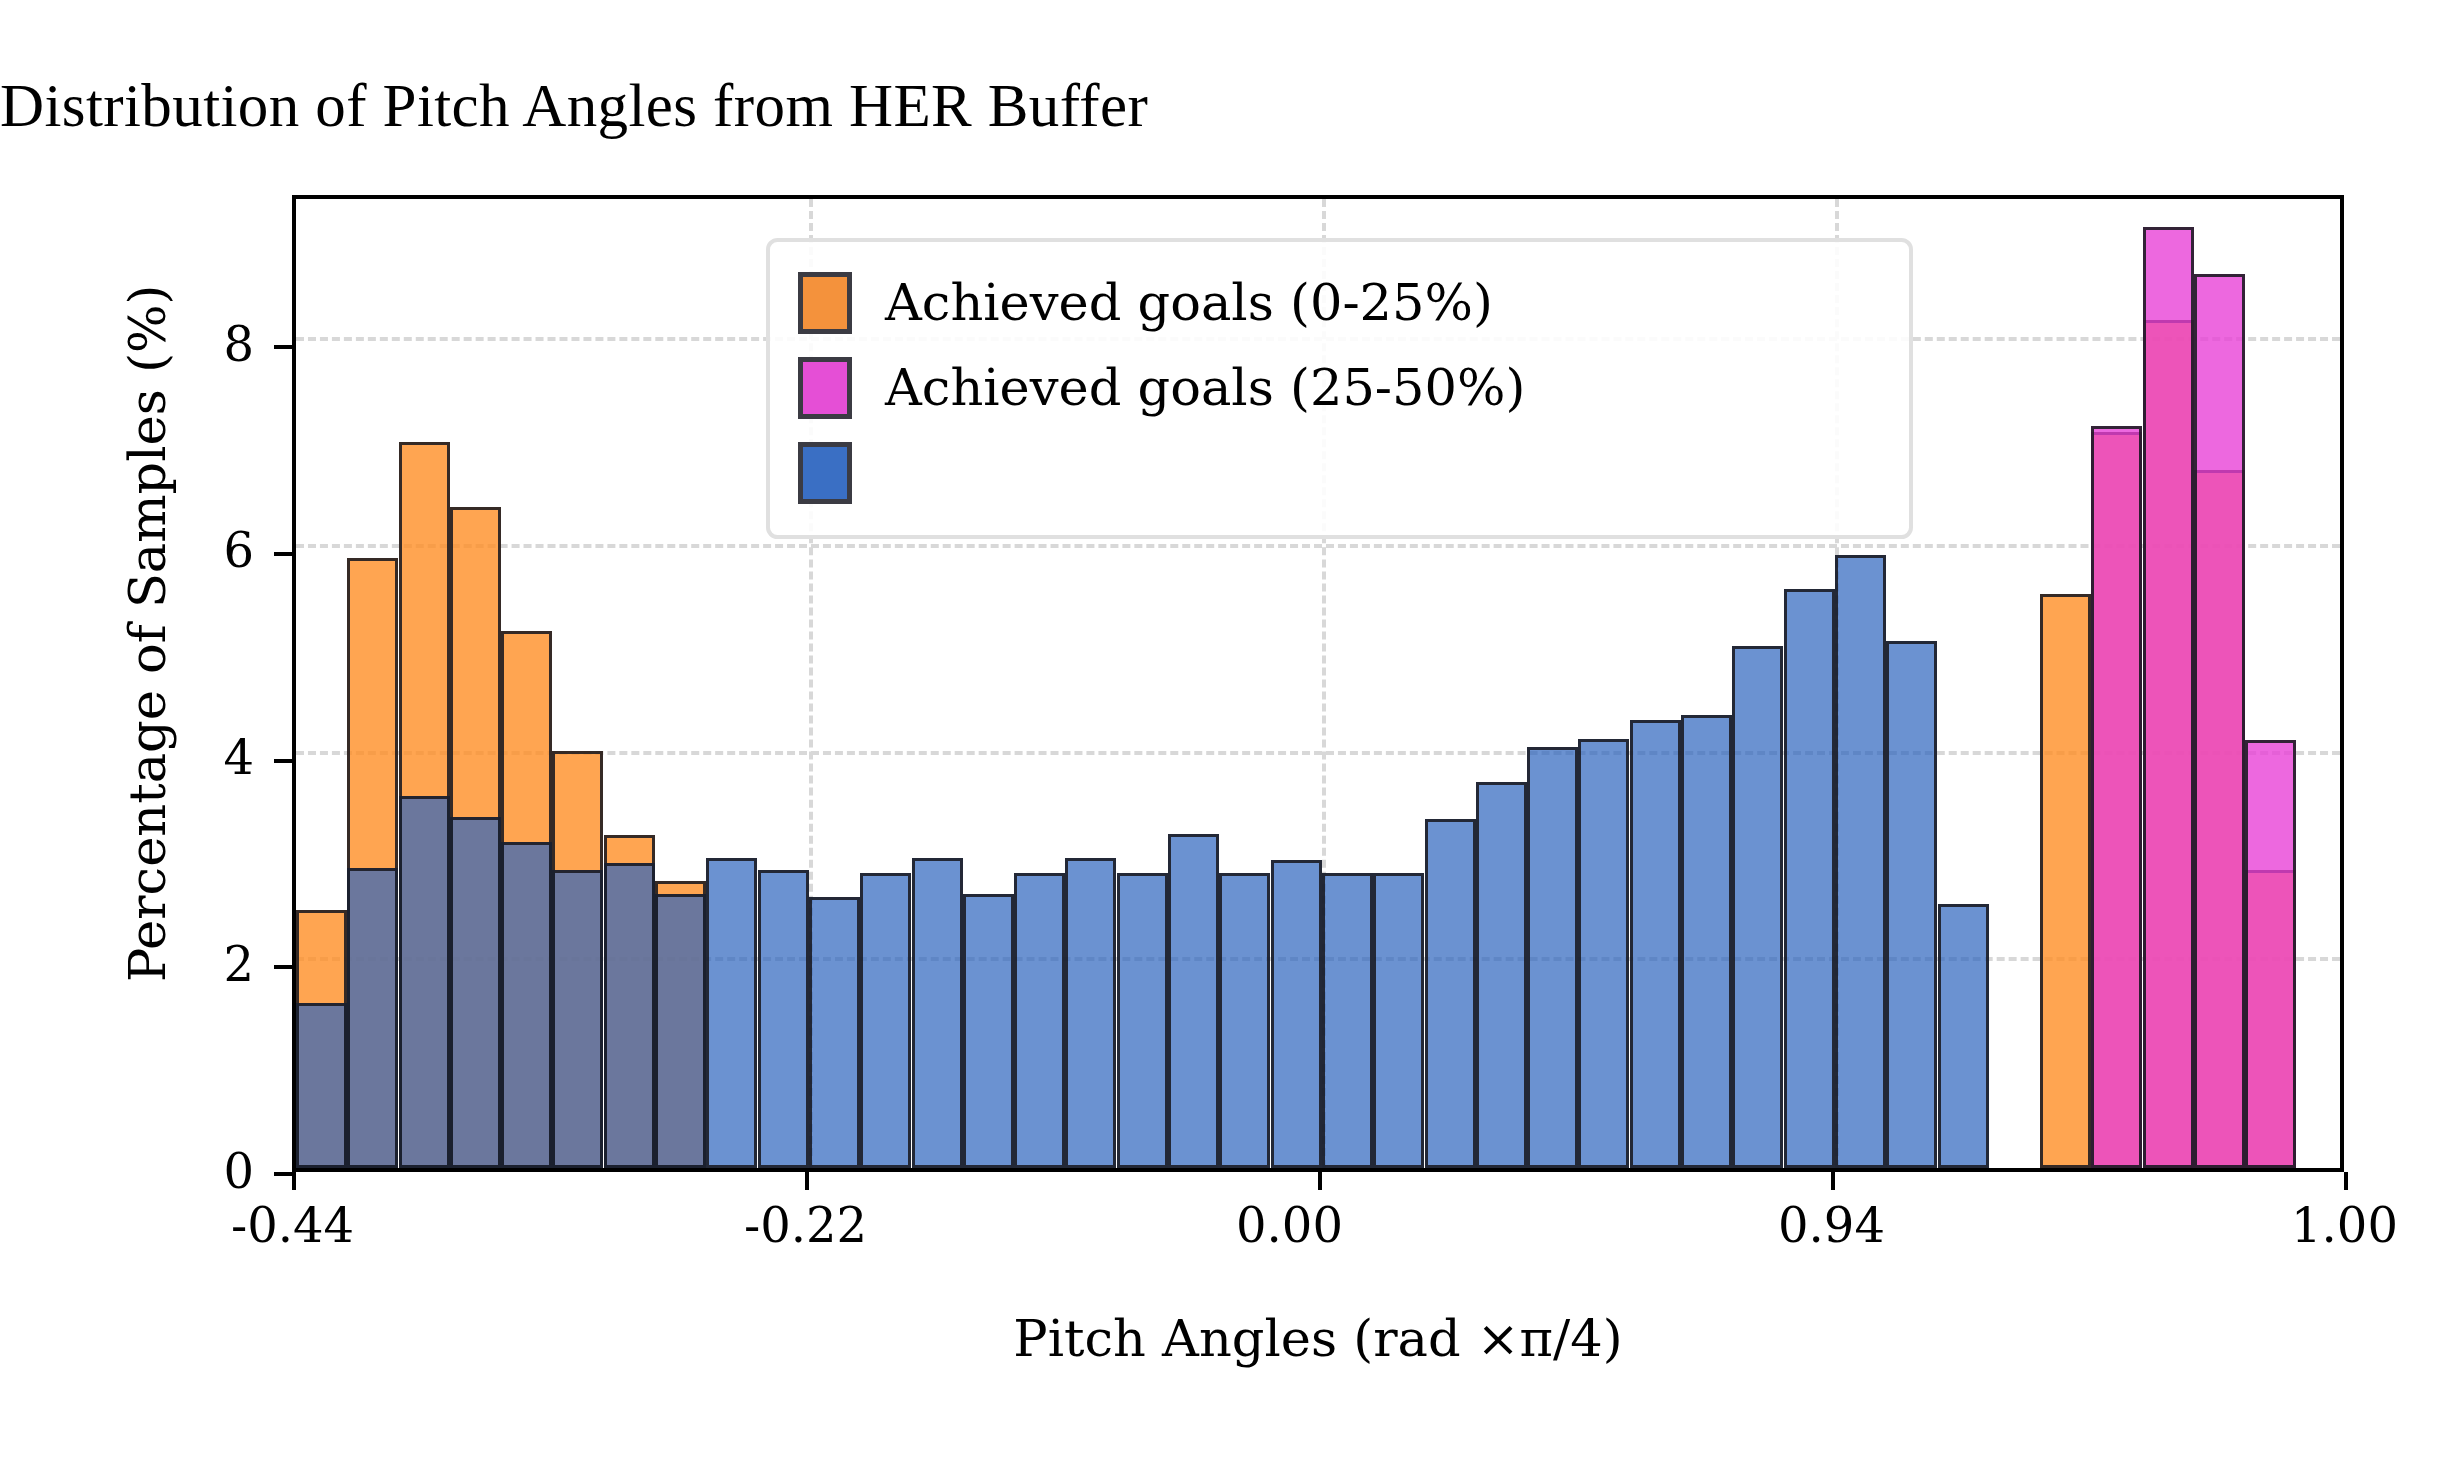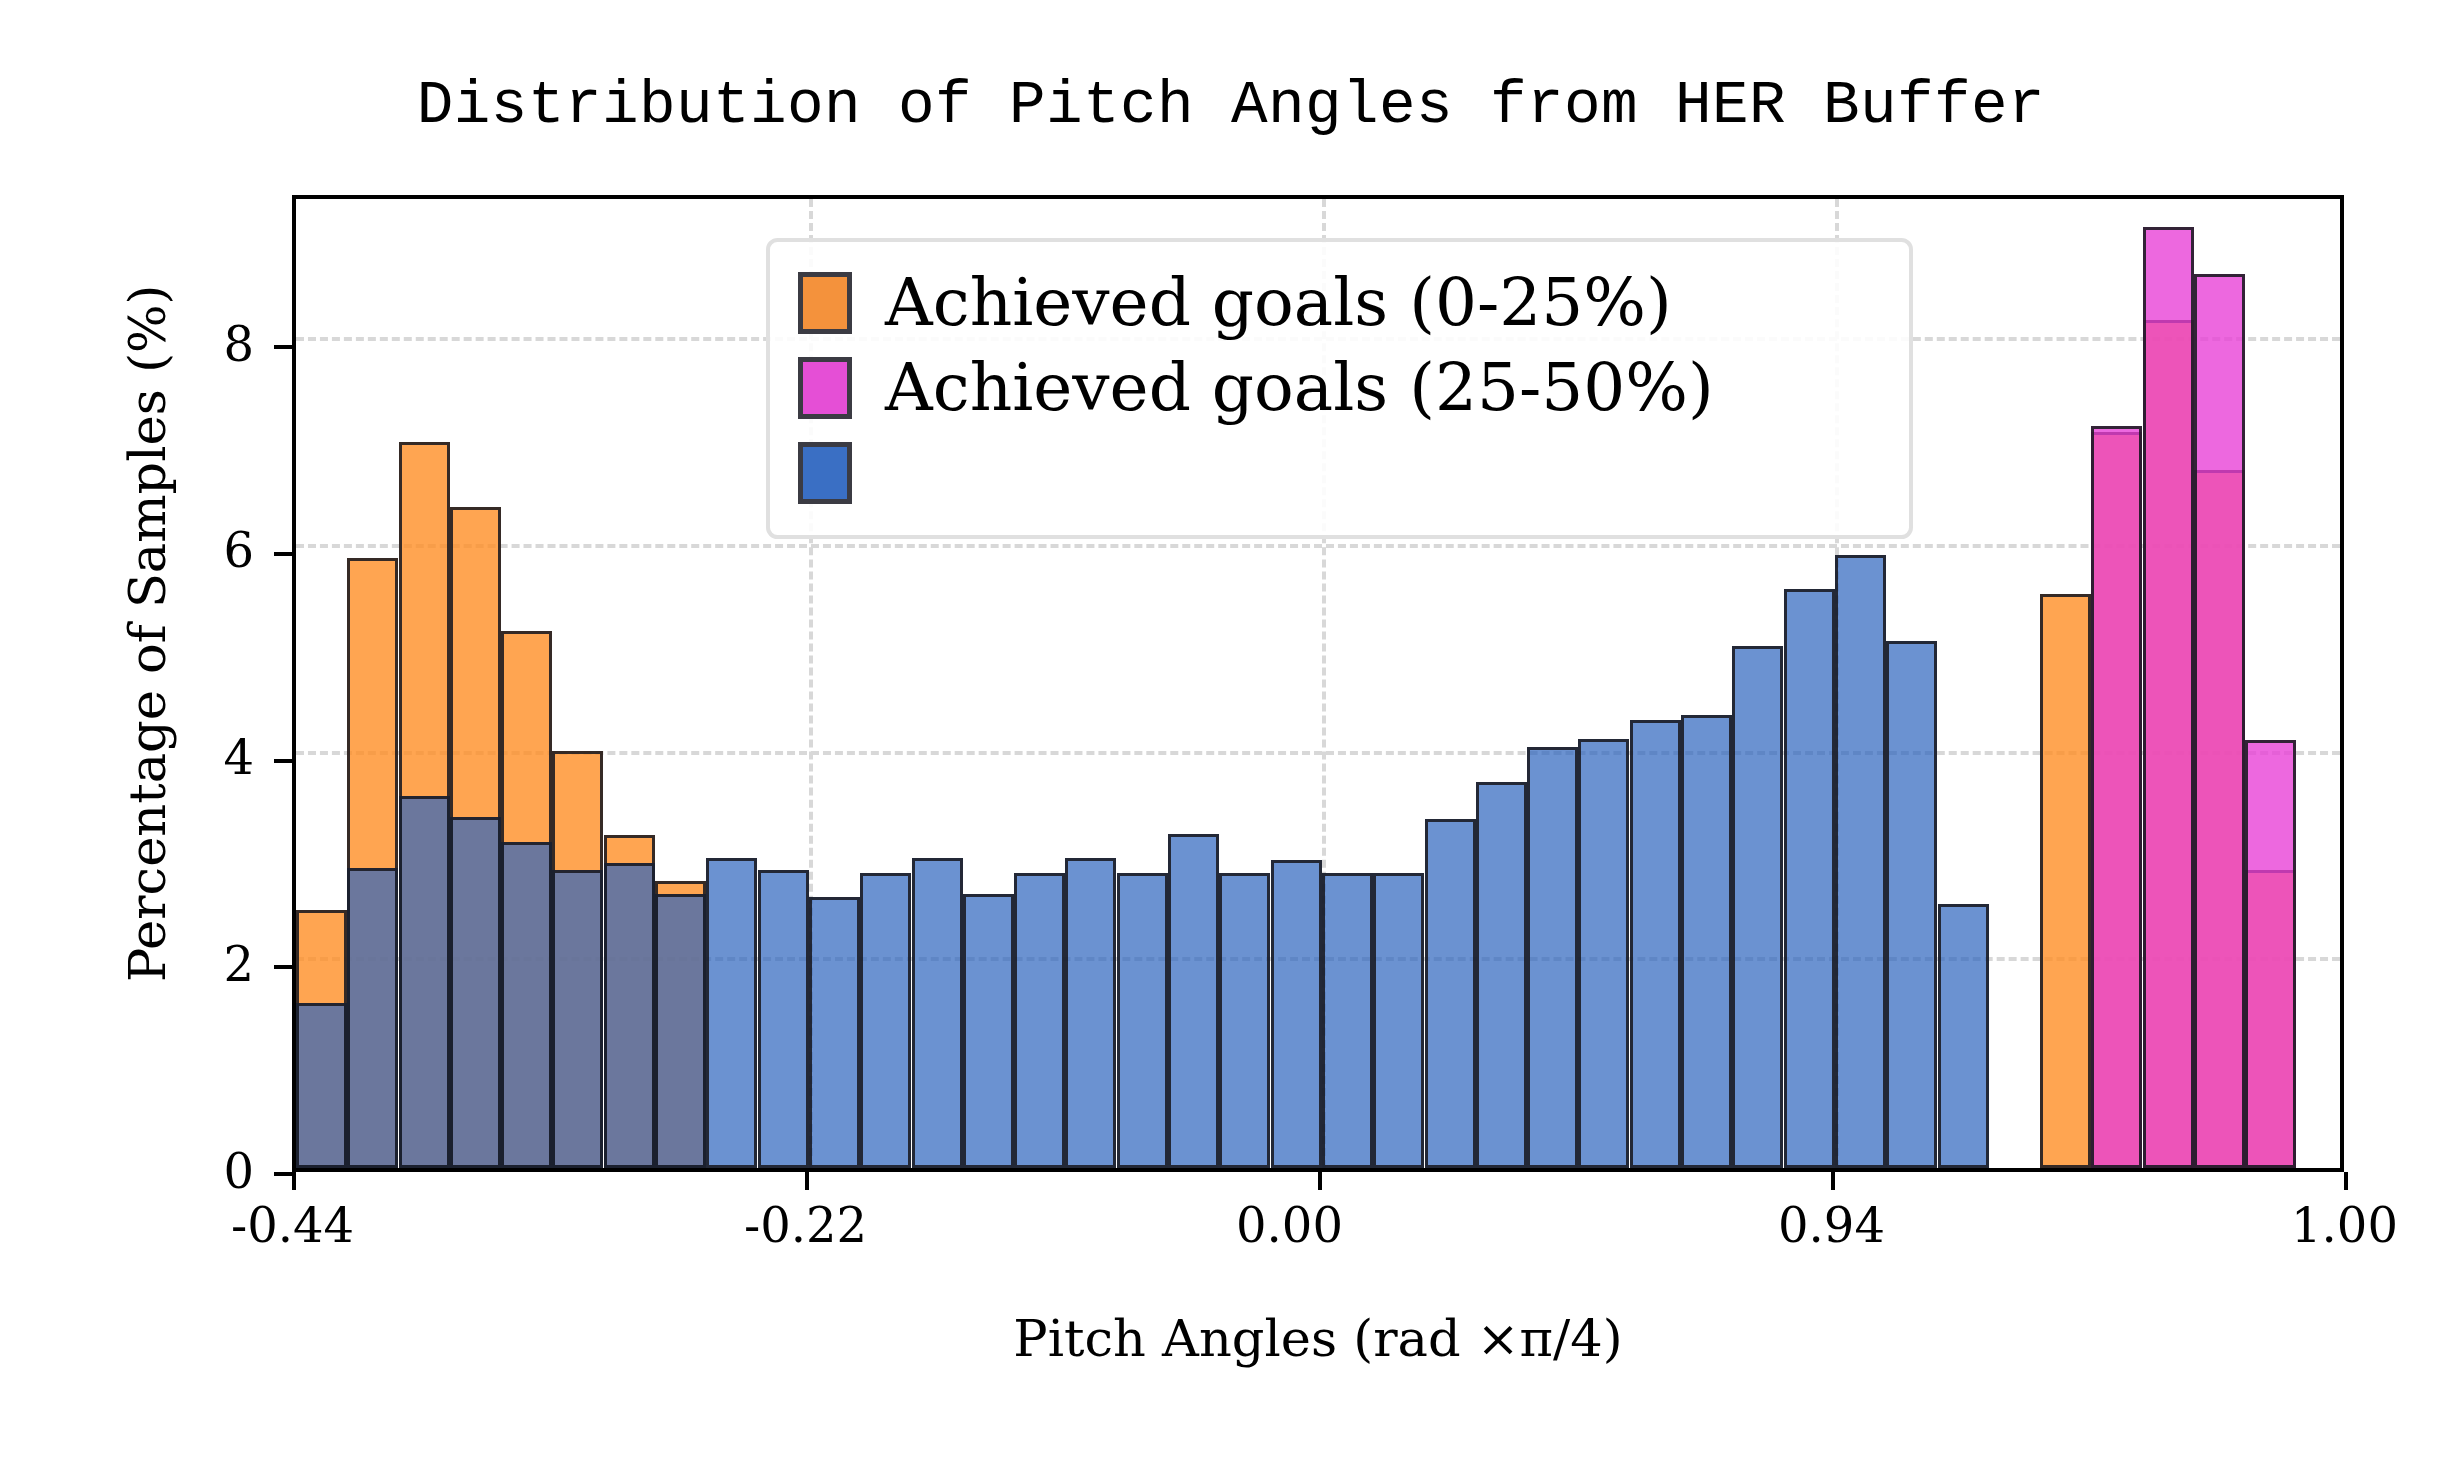--- a/index.html
+++ b/index.html
@@ -19,24 +19,24 @@
     height: 1477px;
     background: #ffffff;
   }
 
   
   #chart-title {
     position: absolute;
     left: 0;
     top: 71px;
     width: 2462px;
-    text-align: center;
+    text-align: left;
     font-size: 61px;
     color: #000000;
-    font-family: Liberation Mono, monospace;
+    font-family: Liberation Serif, serif;
     letter-spacing: 0.4px;
     white-space: nowrap;
   }
 
   
   #ylabel {
     position: absolute;
     left: -181px;
     top: 624px;
     width: 657px;
@@ -151,21 +151,21 @@
   }
   .legend-swatch {
     width: 54px;
     height: 62px;
     box-sizing: border-box;
     border: 5.7px solid #3b3b43;
     margin-right: 33px;
     flex: 0 0 auto;
   }
   .legend-label {
-    font-size: 66px;
+    font-size: 51px;
     color: #000000;
     white-space: nowrap;
     line-height: 1;
   }
 </style>
 </head>
 <body>
 
 <div id="figure">
 

